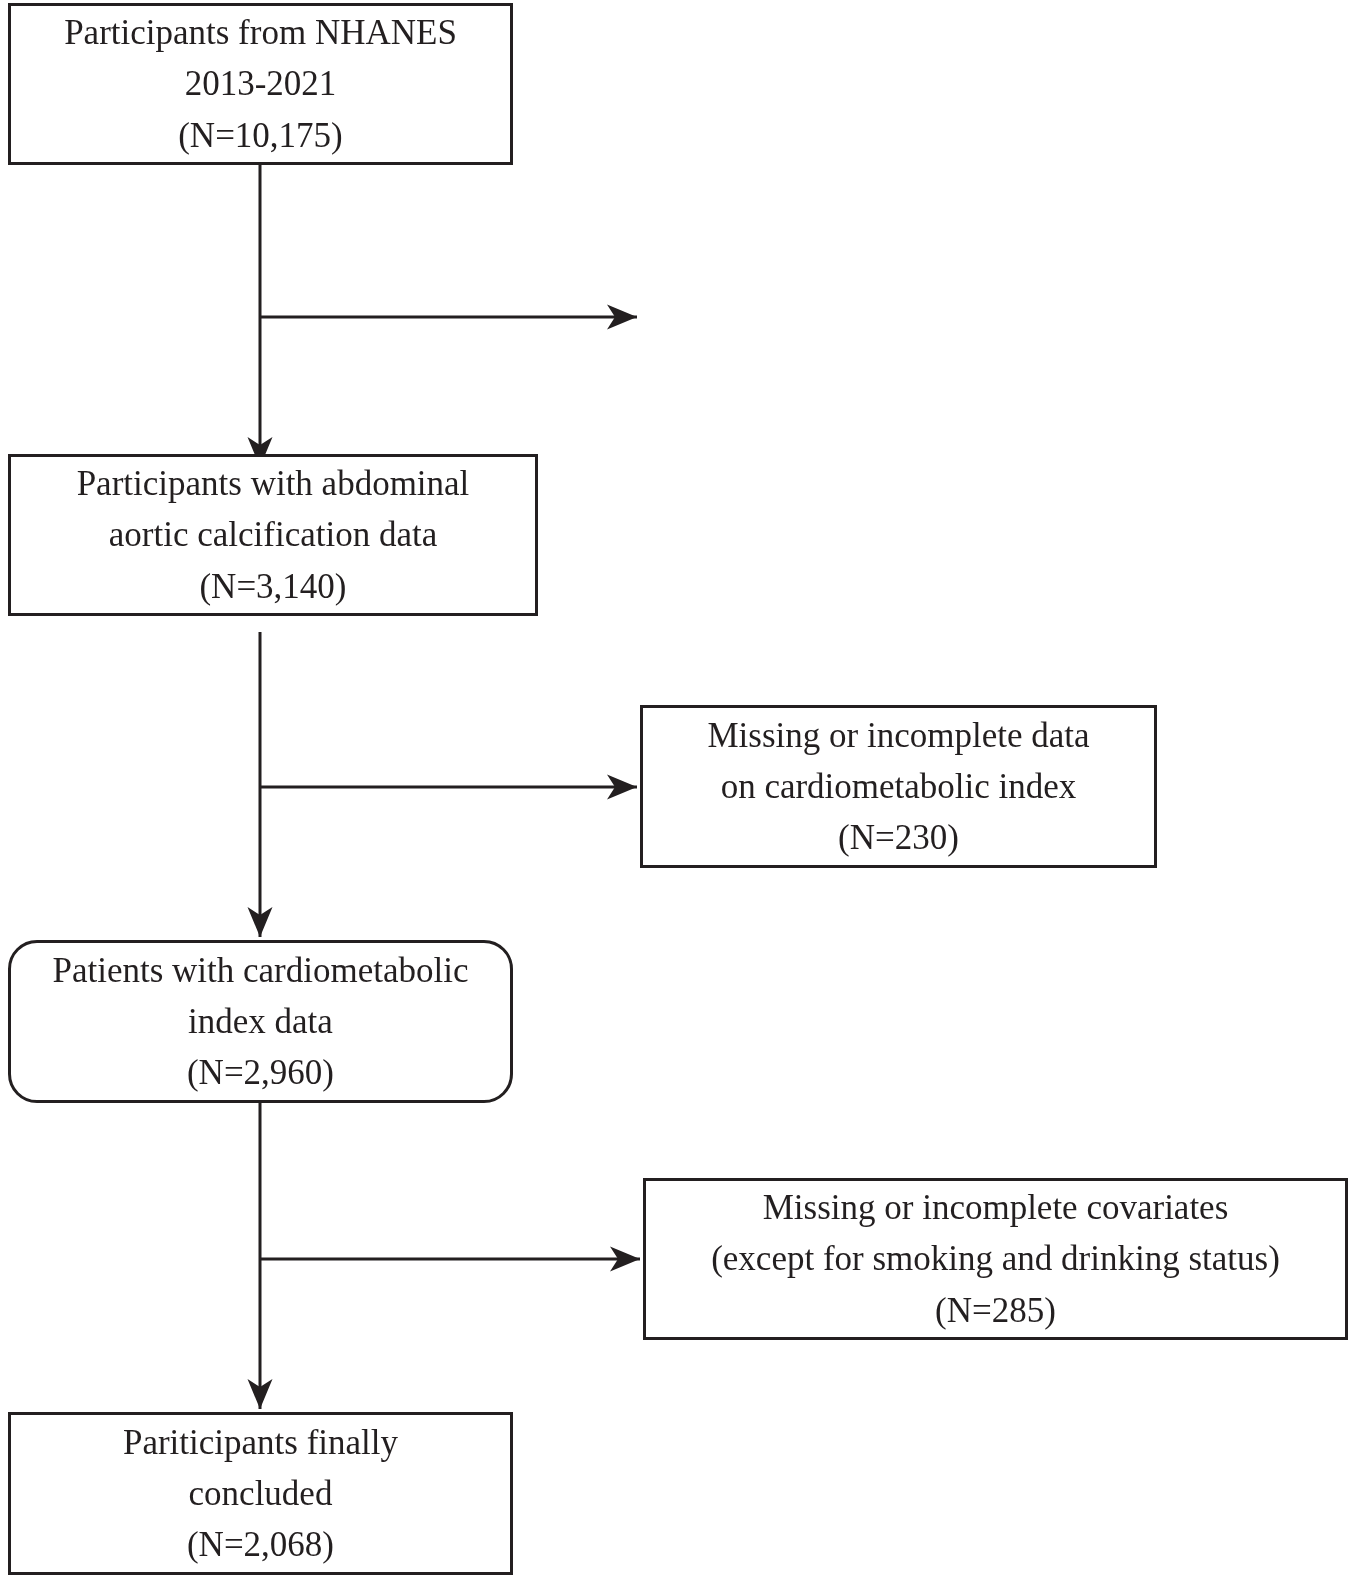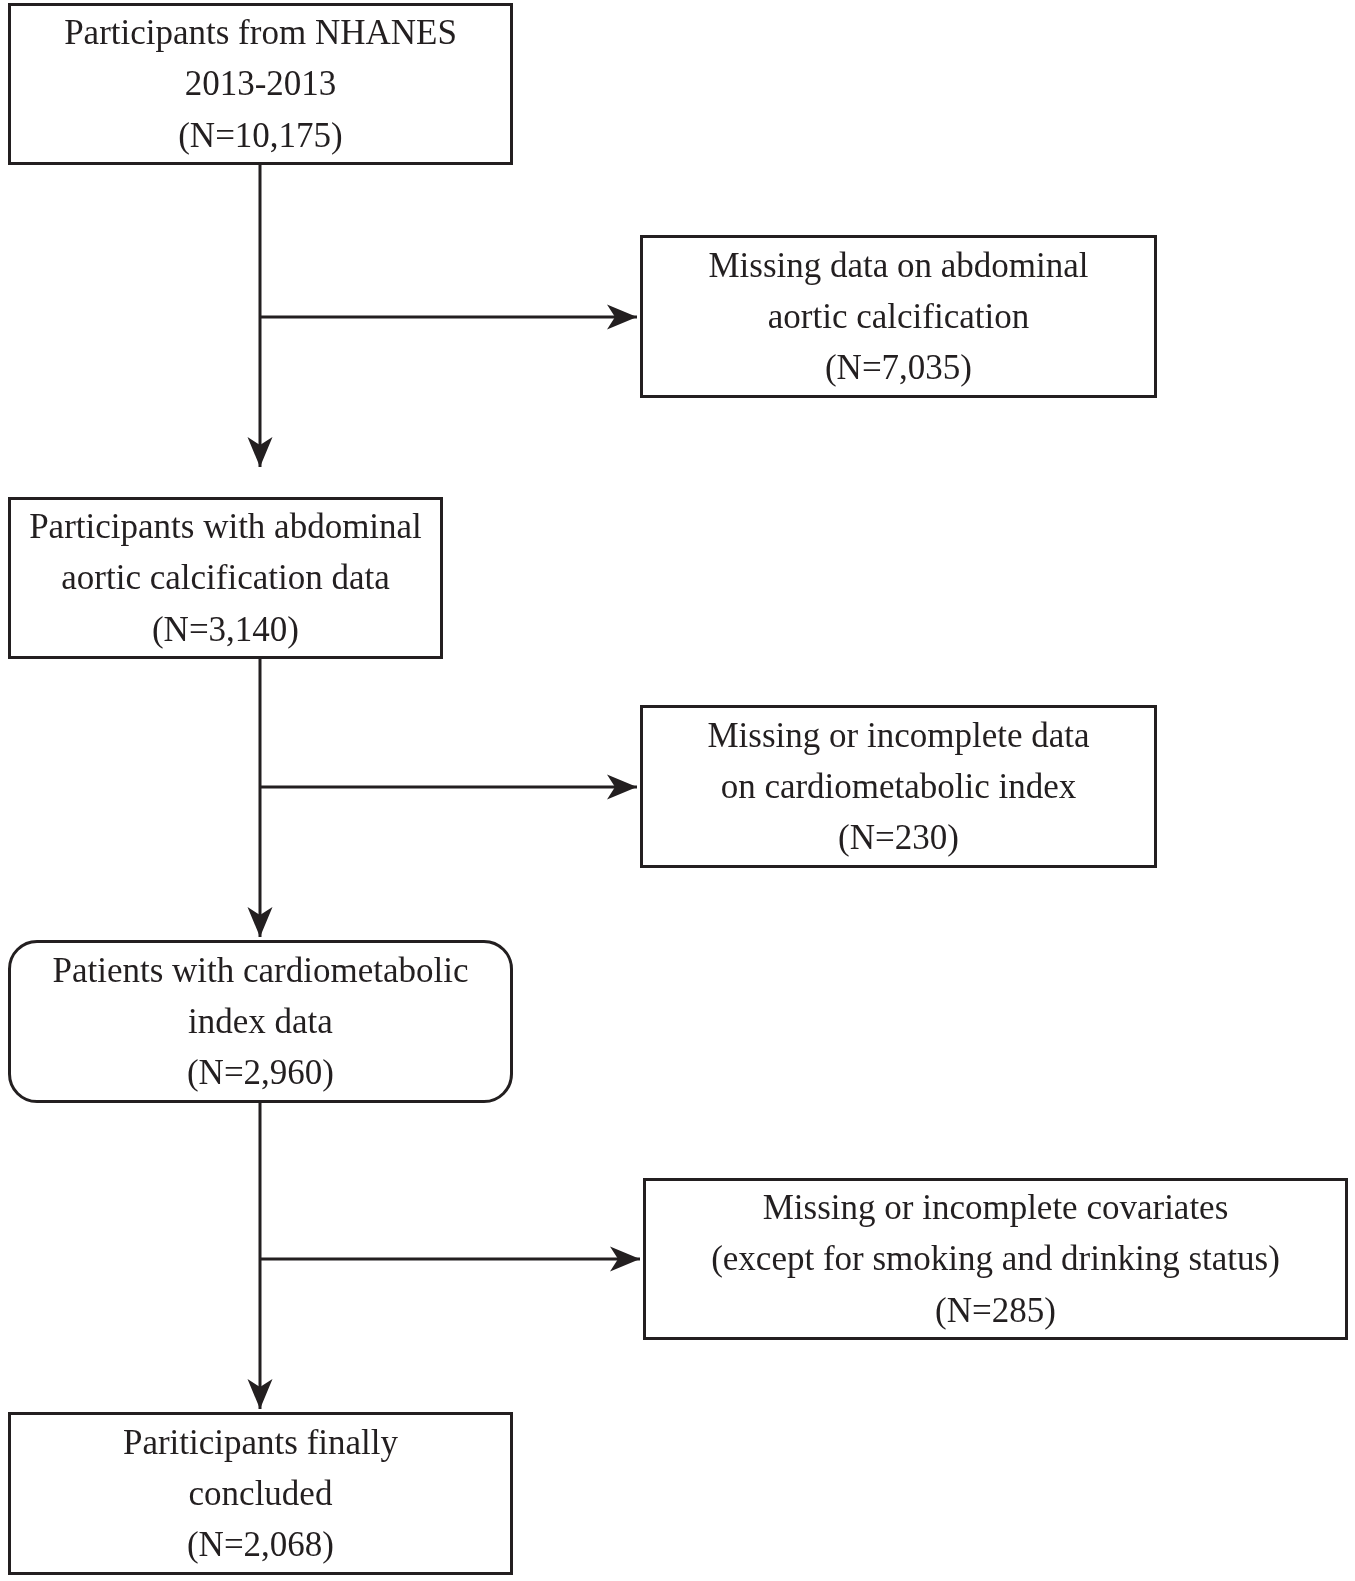--- a/index.html
+++ b/index.html
@@ -25,21 +25,21 @@
     align-items: center;
     justify-content: center;
     text-align: center;
     font-size: 35px;
     line-height: 1.46;
     white-space: pre-line;
     padding: 0 8px;
   }
   
   .n1 { left: 8px;   top: 3px;    width: 505px; height: 162px; }
-  .n2 { left: 8px;   top: 497px;  width: 435px; height: 162px; }
+  .n2 { left: 8px;   top: 454px;  width: 530px; height: 162px; }
   .n3 { left: 8px;   top: 940px;  width: 505px; height: 163px; border-radius: 29px; }
   .n4 { left: 8px;   top: 1412px; width: 505px; height: 163px; }
   
   .e1 { left: 640px; top: 235px;  width: 517px; height: 163px; }
   .e2 { left: 640px; top: 705px;  width: 517px; height: 163px; }
   .e3 { left: 643px; top: 1178px; width: 705px; height: 162px; }
 
   .arrow-layer {
     position: absolute;
     left: 0; top: 0;
@@ -64,29 +64,24 @@
     <line x1="260" y1="632" x2="260" y2="937" stroke="#231f20" stroke-width="3" marker-end="url(#barb)"></line>
     <line x1="260" y1="1103" x2="260" y2="1409" stroke="#231f20" stroke-width="3" marker-end="url(#barb)"></line>
 
     <line x1="260" y1="317" x2="637" y2="317" stroke="#231f20" stroke-width="3" marker-end="url(#barb)"></line>
     <line x1="260" y1="787" x2="637" y2="787" stroke="#231f20" stroke-width="3" marker-end="url(#barb)"></line>
     <line x1="260" y1="1259" x2="640" y2="1259" stroke="#231f20" stroke-width="3" marker-end="url(#barb)"></line>
   </svg>
 
   <div class="flow-node n1">
     <span>Participants from NHANES
-2013-2013
+2013-2021
 (N=10,175)</span>
   </div>
 
-  <div class="flow-node e1">
-    <span>Missing data on abdominal
-aortic calcification
-(N=7,035)</span>
-  </div>
 
   <div class="flow-node n2">
     <span>Participants with abdominal
 aortic calcification data
 (N=3,140)</span>
   </div>
 
   <div class="flow-node e2">
     <span>Missing or incomplete data
 on cardiometabolic index

